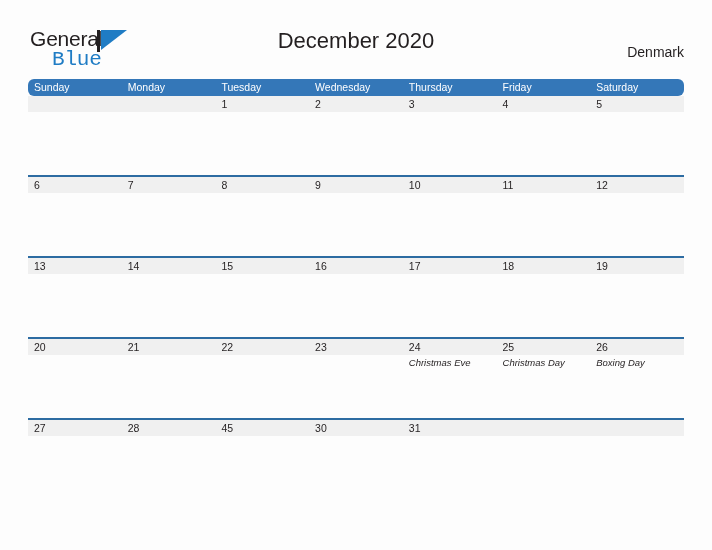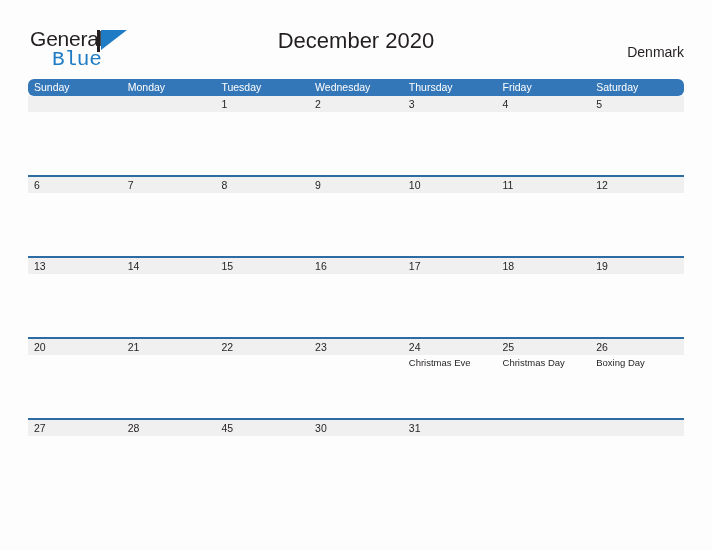--- a/index.html
+++ b/index.html
@@ -139,20 +139,21 @@
   }
   .cell-body {
     padding: 2px 4px 0 6px;
     font-size: 9.5px;
     line-height: 12px;
     color: #231f20;
   }
   .holiday {
     display: block;
     white-space: nowrap;
+    font-style: italic;
   }
 </style>
 </head>
 <body>
 
 <div class="page">
 
   <div class="header">
 
     <div class="logo">

